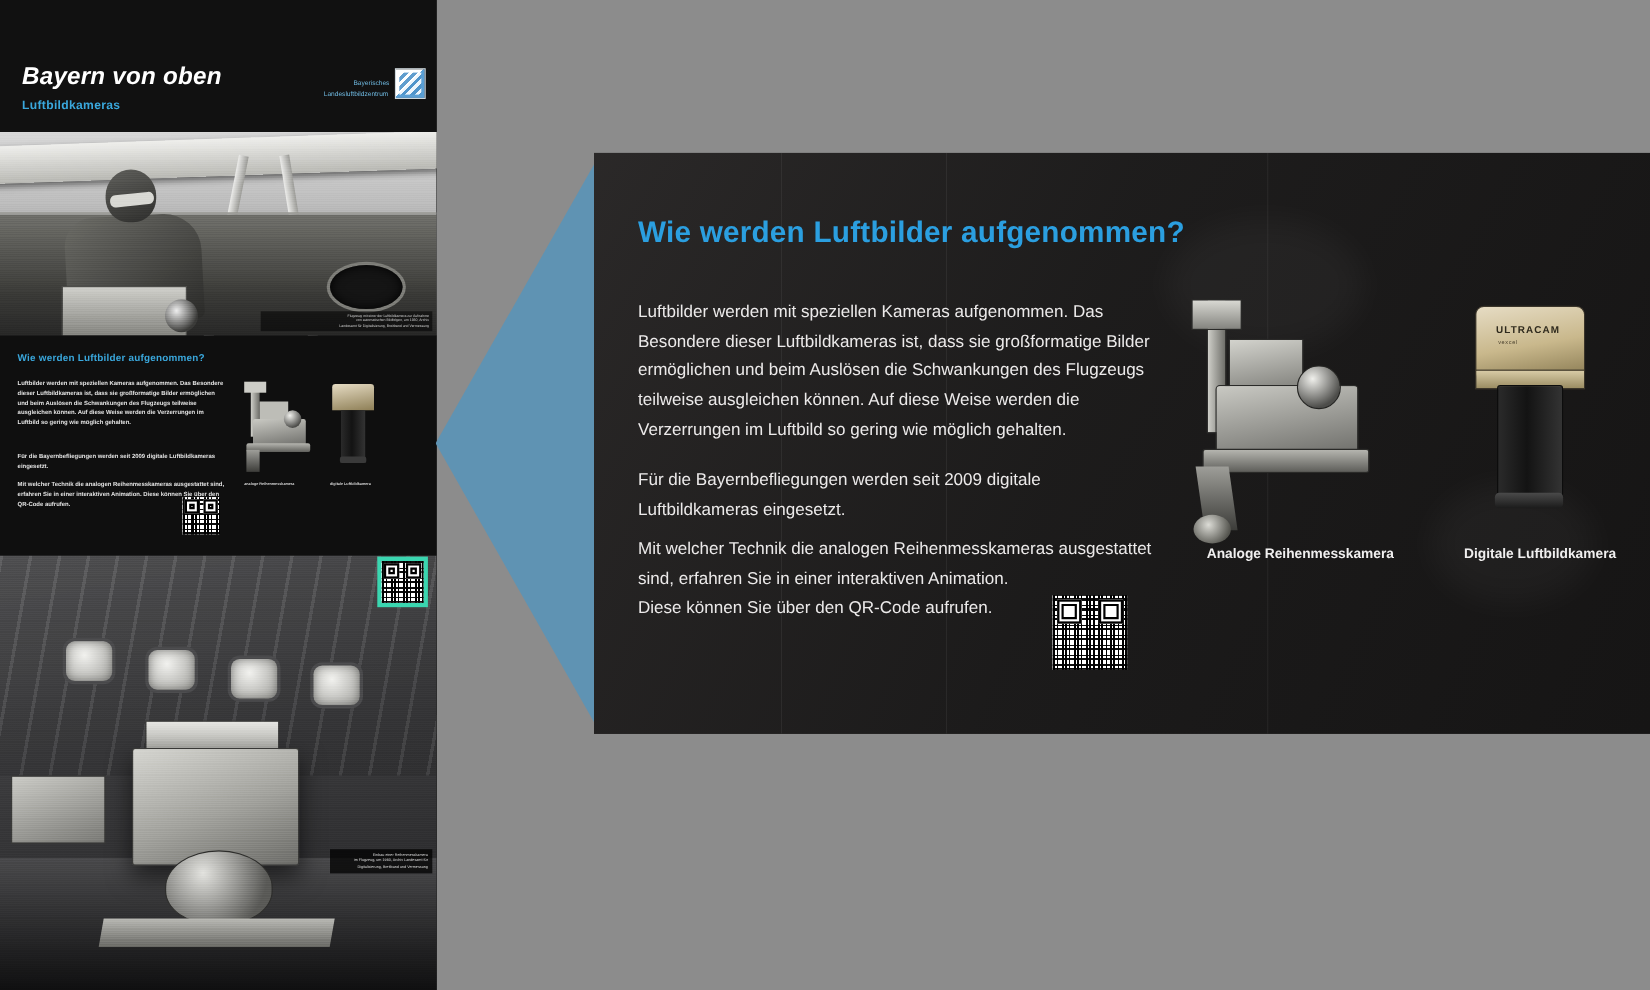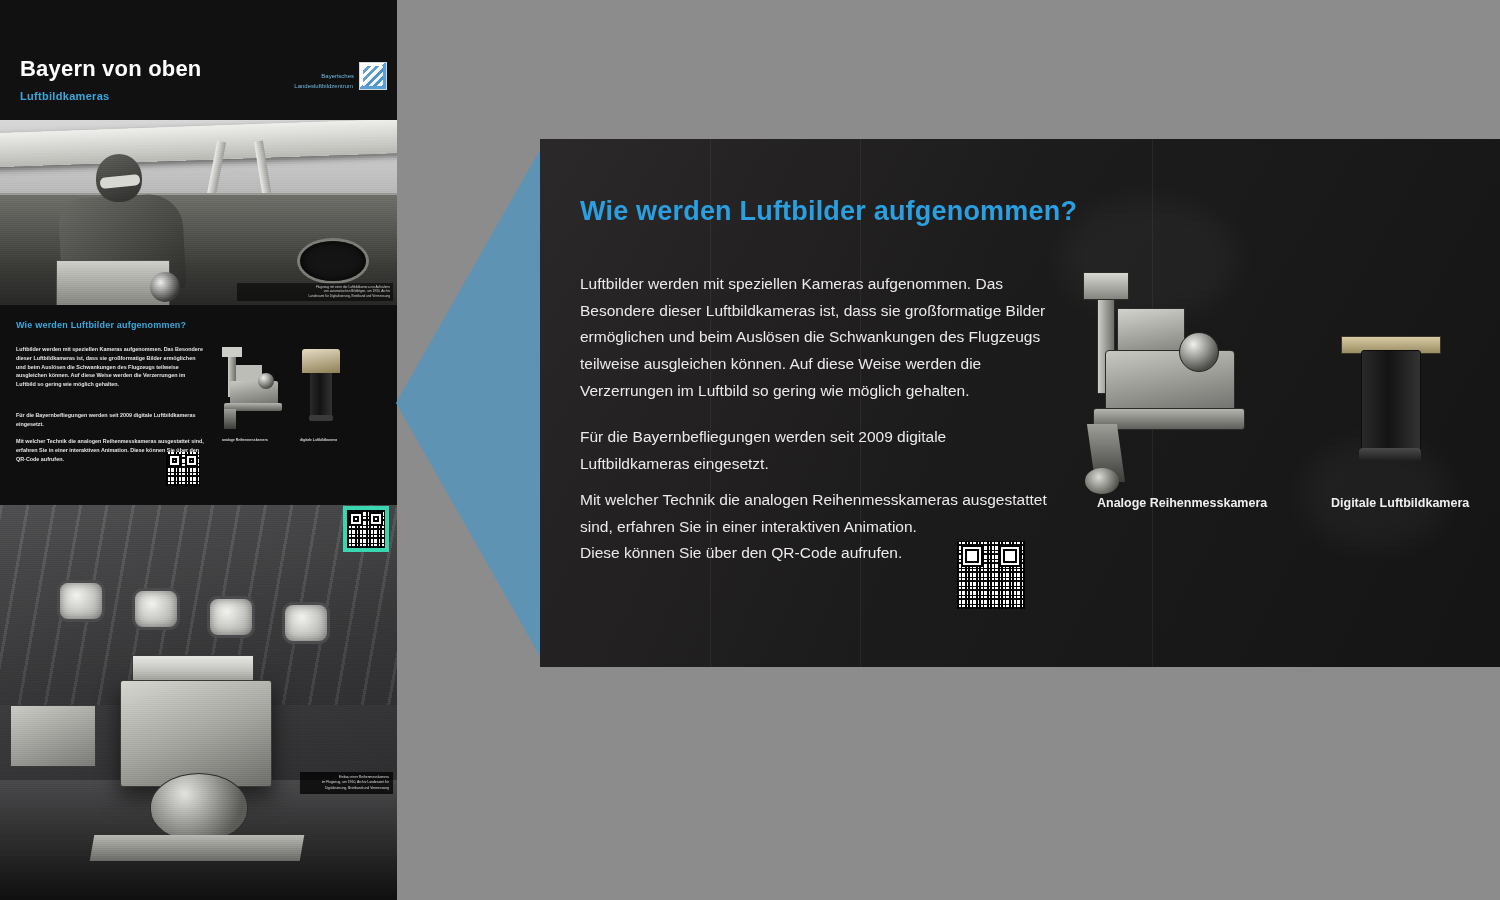--- a/index.html
+++ b/index.html
@@ -32,20 +32,21 @@
     width: 397px; height: 120px;
     background: #111111;
   }
   .poster-title {
     position: absolute;
     left: 20px; top: 56px;
     font-size: 22px;
     font-weight: bold;
     color: #ffffff;
     letter-spacing: 0.2px;
+    font-style: italic;
   }
   .poster-subtitle {
     position: absolute;
     left: 20px; top: 90px;
     font-size: 11px;
     font-weight: bold;
     color: #3aa8dd;
     letter-spacing: 0.3px;
   }
   .logo-box {
@@ -643,20 +644,24 @@
   <div class="da-head"></div>
   <div class="da-mid"></div>
   <div class="da-body"></div>
   <div class="da-lens"></div>
   <div class="da-base"></div>
   <div class="da-leg"></div>
   <div class="da-foot"></div>
 </div>
 
 <div class="cam-digital">
+  <div class="dd-top">
+    <div class="dd-brand">ULTRACAM</div>
+    <div class="dd-sub">vexcel</div>
+  </div>
   <div class="dd-band"></div>
   <div class="dd-barrel"></div>
   <div class="dd-ring"></div>
 </div>
 
 <div class="cam-label analog">Analoge Reihenmesskamera</div>
 <div class="cam-label digital">Digitale Luftbildkamera</div>
 
 <div class="qr qr-detail"></div>
 

